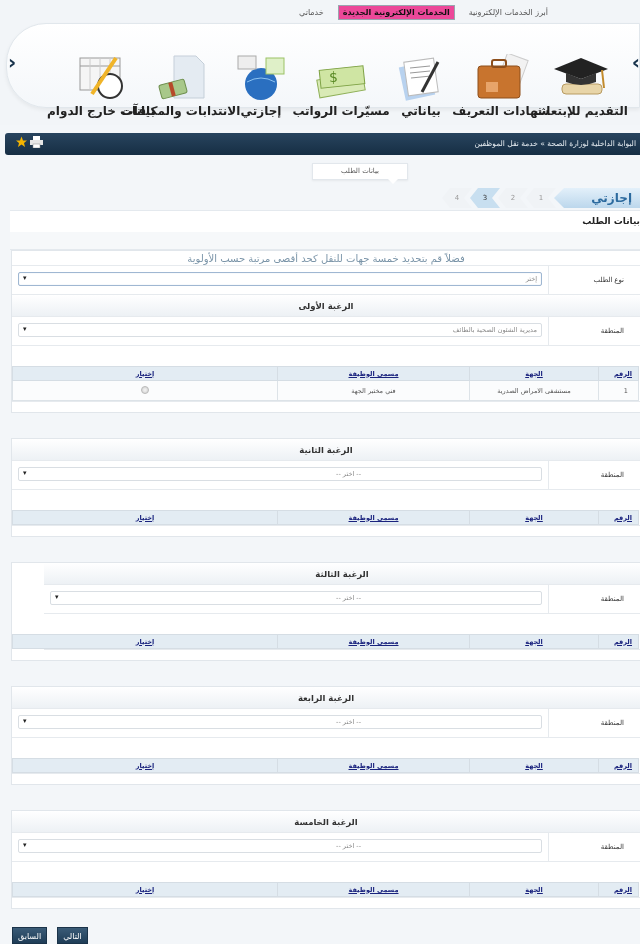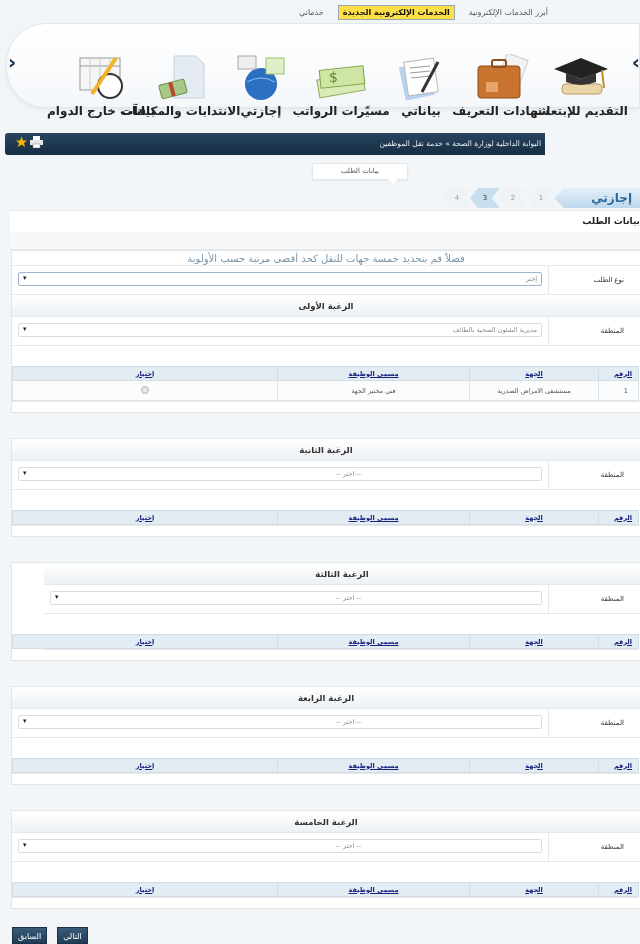--- a/index.html
+++ b/index.html
@@ -11,39 +11,39 @@
     color: #333;
     direction: rtl;
     position: relative;
   }
   a { color: #1a237e; text-decoration: underline; }
 
   
   .top-area { position: absolute; left: 0; top: 0; width: 640px; height: 125px; background: #f2f5f8; }
   .top-tabs { position: absolute; top: 5px; right: 88px; display: flex; gap: 10px; align-items: center; }
   .top-tab { font-size: 8px; color: #555; padding: 2px 4px; }
-  .top-tab.active { background: #fde047; border: 1px solid #9aa5af; color: #111; font-weight: bold; }
+  .top-tab.active { background: #ec4899; border: 1px solid #9aa5af; color: #111; font-weight: bold; }
   .services-bar {
     position: absolute; top: 23px; left: 6px; width: 634px; height: 85px;
     background: linear-gradient(#ffffff, #f4f7fa);
     border-radius: 40px 0 0 40px;
     border: 1px solid #e1e7ec;
     box-shadow: 0 2px 4px rgba(0,0,0,0.06);
   }
   .nav-arrow { position: absolute; top: 50px; font-size: 20px; color: #17324b; font-weight: bold; font-family: "DejaVu Sans", sans-serif; }
   .nav-arrow.left { left: 8px; }
   .nav-arrow.right { right: 0px; }
   .services { position: absolute; top: 28px; right: 18px; display: flex; flex-direction: row; gap: 0; }
   .service { width: 80px; display: flex; flex-direction: column; align-items: center; }
   .service .ico { width: 58px; height: 52px; display: flex; align-items: center; justify-content: center; }
   .service .lbl { font-size: 12px; font-weight: bold; color: #222; white-space: nowrap; }
 
   
   .crumb-bar {
-    position: absolute; top: 133px; left: 5px; width: 540px; height: 22px;
+    position: absolute; top: 133px; left: 5px; width: 635px; height: 22px;
     background: linear-gradient(#28445e, #162e44);
     border-radius: 3px 0 0 3px;
     color: #fff;
     text-align: right;
   }
   .crumb-text { position: absolute; right: 4px; top: 6px; font-size: 7.5px; color: #e8eef3; }
   .crumb-icons { position: absolute; left: 10px; top: 3px; display: flex; gap: 2px; align-items: center; }
 
   
   .step-tooltip {

